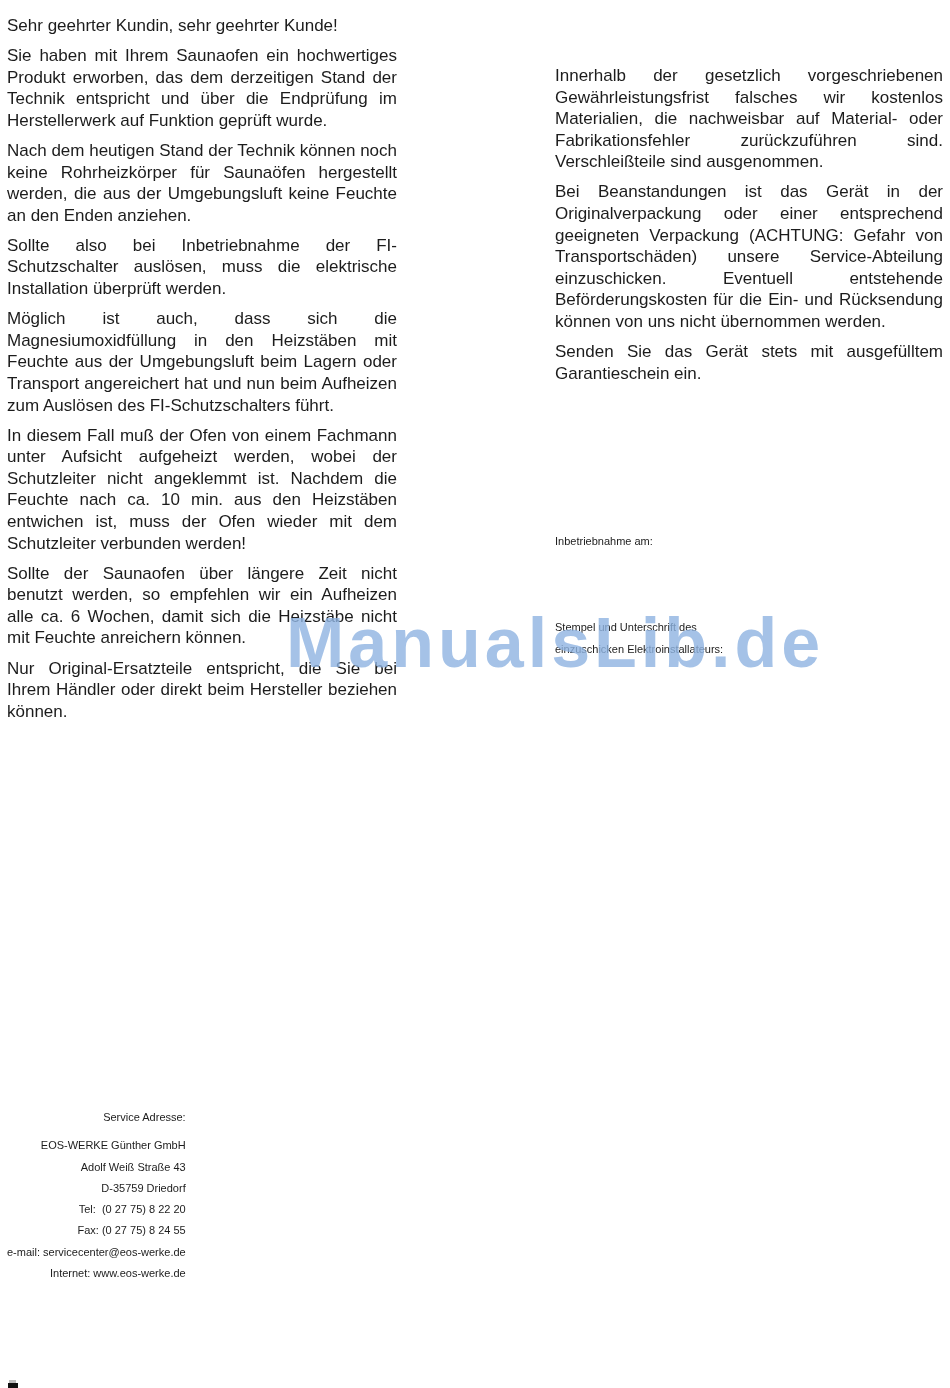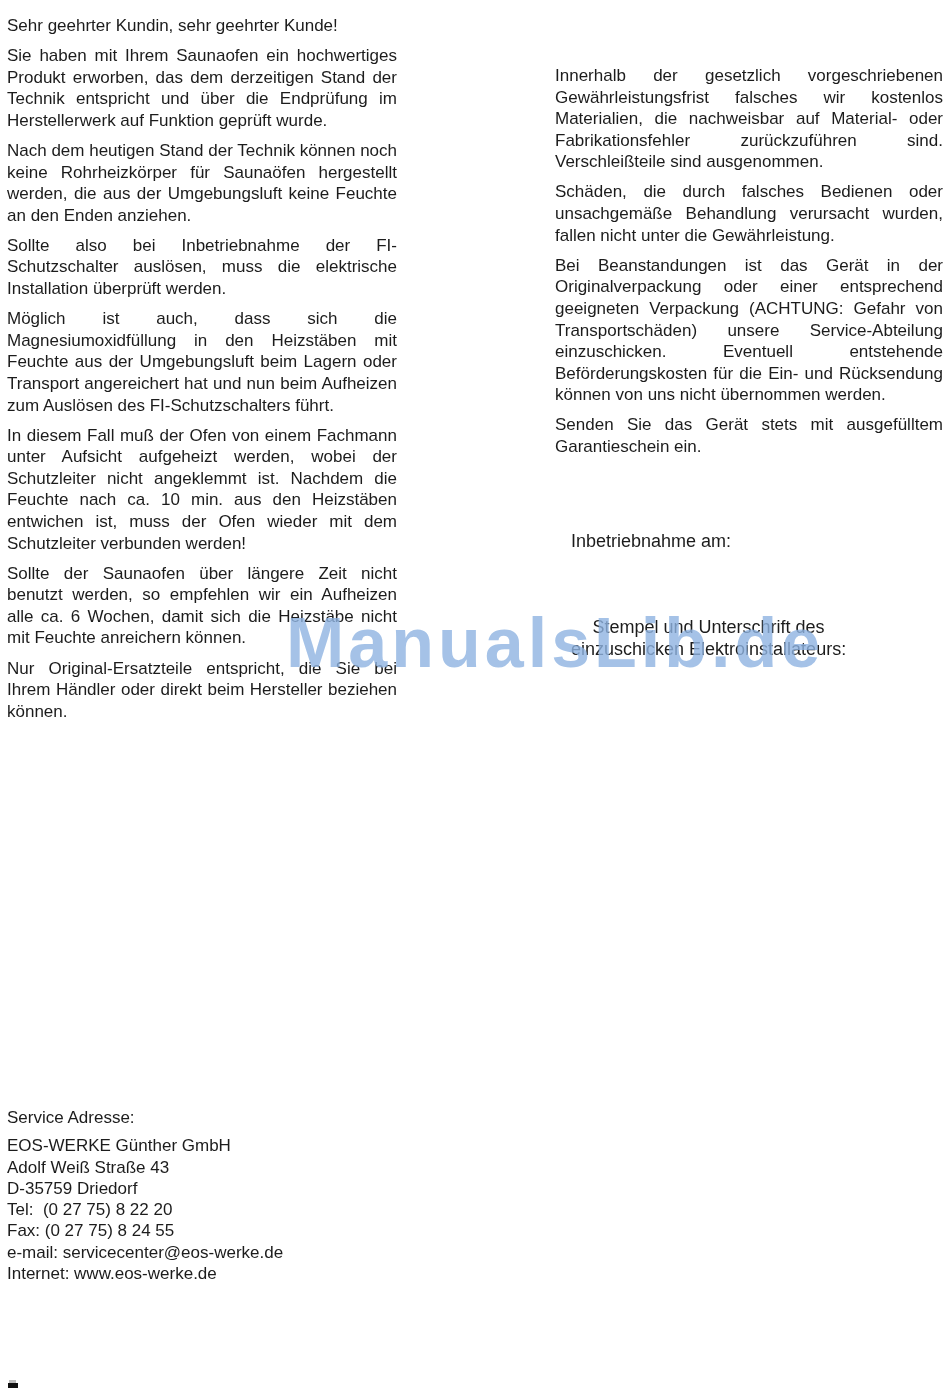--- a/index.html
+++ b/index.html
@@ -35,33 +35,34 @@
   .para {
     margin: 0 0 8.5px 0;
     text-align: justify;
   }
   .greeting {
     margin: 0 0 8.5px 0;
     text-align: left;
   }
   .form-label {
     position: absolute;
-    font-size: 18px;
+    font-size: 11px;
     line-height: 21.6px;
-    left: 571px;
-    text-align: center;
+    left: 555px;
+    text-align: left;
   }
   .label-inbetriebnahme { top: 531px; }
   .label-stamp { top: 617px; }
   .service-block {
     position: absolute;
     left: 7px;
     top: 1107px;
-    font-size: 17px;
+    font-size: 11px;
     line-height: 21.3px;
+    text-align: right;
   }
   .service-heading { margin: 0 0 7px 0; }
   .address-line { white-space: pre-wrap; }
   .watermark {
     position: absolute;
     left: 286px;
     top: 603px;
     font-size: 70px;
     font-weight: bold;
     letter-spacing: 4px;
@@ -101,21 +102,20 @@
     <p class="para">Nach dem heutigen Stand der Technik können noch keine Rohrheizkörper für Saunaöfen hergestellt werden, die aus der Umgebungsluft keine Feuchte an den Enden anziehen.</p>
     <p class="para">Sollte also bei Inbetriebnahme der FI-Schutzschalter auslösen, muss die elektrische Installation überprüft werden.</p>
     <p class="para">Möglich ist auch, dass sich die Magnesiumoxidfüllung in den Heizstäben mit Feuchte aus der Umgebungsluft beim Lagern oder Transport angereichert hat und nun beim Aufheizen zum Auslösen des FI-Schutzschalters führt.</p>
     <p class="para">In diesem Fall muß der Ofen von einem Fachmann unter Aufsicht aufgeheizt werden, wobei der Schutzleiter nicht angeklemmt ist. Nachdem die Feuchte nach ca. 10 min. aus den Heizstäben entwichen ist, muss der Ofen wieder mit dem Schutzleiter verbunden werden!</p>
     <p class="para">Sollte der Saunaofen über längere Zeit nicht benutzt werden, so empfehlen wir ein Aufheizen alle ca. 6 Wochen, damit sich die Heizstäbe nicht mit Feuchte anreichern können.</p>
     <p class="para">Nur Original-Ersatzteile entspricht, die Sie bei Ihrem Händler oder direkt beim Hersteller beziehen können.</p>
   </div>
 
   <div class="col col-right">
     <p class="para">Innerhalb der gesetzlich vorgeschriebenen Gewährleistungsfrist falsches wir kostenlos Materialien, die nachweisbar auf Material- oder Fabrikationsfehler zurückzuführen sind. Verschleißteile sind ausgenommen.</p>
-    <p class="para">Schäden, die durch falsches Bedienen oder unsachgemäße Behandlung verursacht wurden, fallen nicht unter die Gewährleistung.</p>
     <p class="para">Bei Beanstandungen ist das Gerät in der Originalverpackung oder einer entsprechend geeigneten Verpackung (ACHTUNG: Gefahr von Transportschäden) unsere Service-Abteilung einzuschicken. Eventuell entstehende Beförderungskosten für die Ein- und Rücksendung können von uns nicht übernommen werden.</p>
     <p class="para">Senden Sie das Gerät stets mit ausgefülltem Garantieschein ein.</p>
   </div>
 
   <div class="form-label label-inbetriebnahme">Inbetriebnahme am:</div>
   <div class="form-label label-stamp">
     <div>Stempel und Unterschrift des</div>
     <div>einzuschicken Elektroinstallateurs:</div>
   </div>
 

